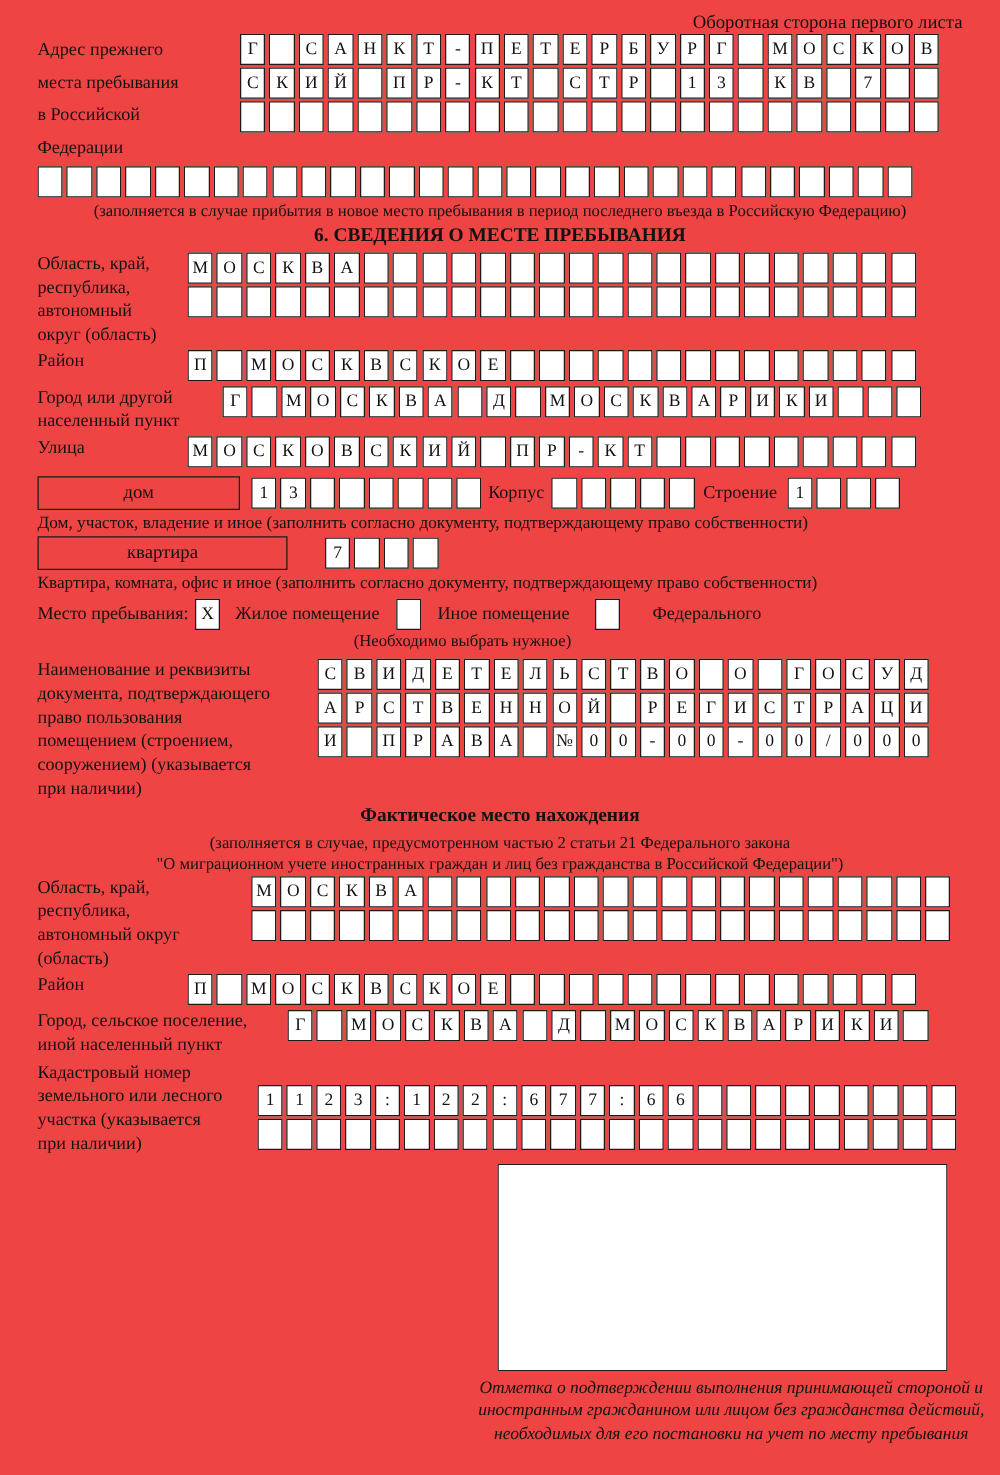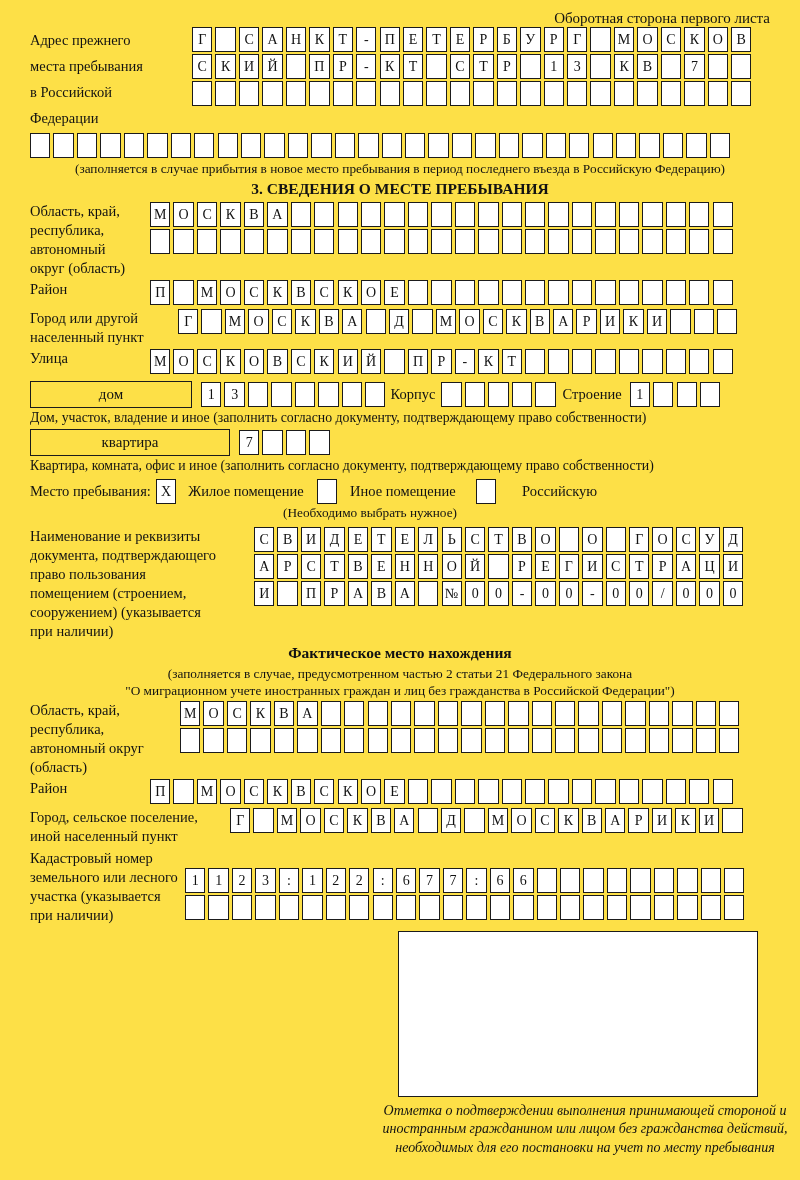--- a/index.html
+++ b/index.html
@@ -1,18 +1,18 @@
 <!DOCTYPE html>
 <html><head>
 <meta charset="utf-8">
 <style>
   html,body{margin:0;padding:0;background:#fff;}
   .page{
     position:relative;width:800px;height:1180px;box-sizing:border-box;
-    padding:10px 30px 0 30px;background:#fde047;color:#121212;
+    padding:10px 30px 0 30px;background:#ef4444;color:#121212;
     font-family:"Liberation Serif","DejaVu Serif",serif;overflow:hidden;
   }
   .corner{ text-align:right;font-size:15px;line-height:17px; }
   .field{ display:flex;margin-bottom:2px; }
   .label{
     font-size:14.5px;line-height:19px;white-space:pre-line;flex-shrink:0;
   }
   .lw120{width:120px;} .lw148{width:148px;} .lw150{width:150px;}
   .lw155{width:155px;} .lw200{width:200px;} .lw224{width:224px;}
   .rows{flex:1;min-width:0;}
@@ -33,21 +33,21 @@
   .kv-box{width:198px;margin-right:9px;}
   .mid-label{ font-size:14.5px;line-height:27px;vertical-align:top;display:inline-block; }
   .mesto-row{ display:flex;align-items:center;margin-top:5px;font-size:14.5px;white-space:nowrap; }
   .mesto-row .cell{margin-right:0;}
   .gap5{margin-left:5px;} .gap12{margin-left:12px;} .gap13{margin-left:13px;}
   .gap20{margin-left:20px;} .gap26{margin-left:26px;}
   .choose-note{ margin-left:180px;width:320px;text-align:center;font-size:13.3px;line-height:15px;margin-top:1px; }
   .offset-rows{margin-top:19px;}
   .stamp-box{ margin-left:368px;width:358px;height:164px;border:1.6px solid #1b1b1b;margin-top:6px;background:#fff; }
   .stamp-caption{ margin-left:352px;width:406px;text-align:center;font-size:14px;line-height:18.5px;margin-top:5px;font-style:italic; }
-  .mt3{margin-top:3px;} .mt4{margin-top:4px;} .mt7{margin-top:7px;}
+  .mt3{margin-top:3px;gap:21px;} .mt4{margin-top:4px;} .mt7{margin-top:7px;}
   .mt24{gap:12px;} .mb0{margin-bottom:0;}
 </style>
 </head>
 <body>
 
 <div class="page">
 
   <div class="corner">Оборотная сторона первого листа</div>
 
   <div class="field mt24">
@@ -57,21 +57,21 @@
 Федерации</div>
     <div class="rows">
       <div class="boxrow"><span class="cell">Г</span><span class="cell"></span><span class="cell">С</span><span class="cell">А</span><span class="cell">Н</span><span class="cell">К</span><span class="cell">Т</span><span class="cell">-</span><span class="cell">П</span><span class="cell">Е</span><span class="cell">Т</span><span class="cell">Е</span><span class="cell">Р</span><span class="cell">Б</span><span class="cell">У</span><span class="cell">Р</span><span class="cell">Г</span><span class="cell"></span><span class="cell">М</span><span class="cell">О</span><span class="cell">С</span><span class="cell">К</span><span class="cell">О</span><span class="cell">В</span></div>
       <div class="boxrow"><span class="cell">С</span><span class="cell">К</span><span class="cell">И</span><span class="cell">Й</span><span class="cell"></span><span class="cell">П</span><span class="cell">Р</span><span class="cell">-</span><span class="cell">К</span><span class="cell">Т</span><span class="cell"></span><span class="cell">С</span><span class="cell">Т</span><span class="cell">Р</span><span class="cell"></span><span class="cell">1</span><span class="cell">3</span><span class="cell"></span><span class="cell">К</span><span class="cell">В</span><span class="cell"></span><span class="cell">7</span><span class="cell"></span><span class="cell"></span></div>
       <div class="boxrow mb0"><span class="cell"></span><span class="cell"></span><span class="cell"></span><span class="cell"></span><span class="cell"></span><span class="cell"></span><span class="cell"></span><span class="cell"></span><span class="cell"></span><span class="cell"></span><span class="cell"></span><span class="cell"></span><span class="cell"></span><span class="cell"></span><span class="cell"></span><span class="cell"></span><span class="cell"></span><span class="cell"></span><span class="cell"></span><span class="cell"></span><span class="cell"></span><span class="cell"></span><span class="cell"></span><span class="cell"></span></div>
     </div>
   </div>
   <div class="boxrow"><span class="cell"></span><span class="cell"></span><span class="cell"></span><span class="cell"></span><span class="cell"></span><span class="cell"></span><span class="cell"></span><span class="cell"></span><span class="cell"></span><span class="cell"></span><span class="cell"></span><span class="cell"></span><span class="cell"></span><span class="cell"></span><span class="cell"></span><span class="cell"></span><span class="cell"></span><span class="cell"></span><span class="cell"></span><span class="cell"></span><span class="cell"></span><span class="cell"></span><span class="cell"></span><span class="cell"></span><span class="cell"></span><span class="cell"></span><span class="cell"></span><span class="cell"></span><span class="cell"></span><span class="cell"></span></div>
   <div class="center-note">(заполняется в случае прибытия в новое место пребывания в период последнего въезда в Российскую Федерацию)</div>
 
-  <div class="sec-title">3. СВЕДЕНИЯ О МЕСТЕ ПРЕБЫВАНИЯ</div>
+  <div class="sec-title">6. СВЕДЕНИЯ О МЕСТЕ ПРЕБЫВАНИЯ</div>
 
   <div class="field mt4">
     <div class="label lw120">Область, край,
 республика,
 автономный
 округ (область)</div>
     <div class="rows">
       <div class="boxrow"><span class="cell">М</span><span class="cell">О</span><span class="cell">С</span><span class="cell">К</span><span class="cell">В</span><span class="cell">А</span><span class="cell"></span><span class="cell"></span><span class="cell"></span><span class="cell"></span><span class="cell"></span><span class="cell"></span><span class="cell"></span><span class="cell"></span><span class="cell"></span><span class="cell"></span><span class="cell"></span><span class="cell"></span><span class="cell"></span><span class="cell"></span><span class="cell"></span><span class="cell"></span><span class="cell"></span><span class="cell"></span><span class="cell"></span></div>
       <div class="boxrow"><span class="cell"></span><span class="cell"></span><span class="cell"></span><span class="cell"></span><span class="cell"></span><span class="cell"></span><span class="cell"></span><span class="cell"></span><span class="cell"></span><span class="cell"></span><span class="cell"></span><span class="cell"></span><span class="cell"></span><span class="cell"></span><span class="cell"></span><span class="cell"></span><span class="cell"></span><span class="cell"></span><span class="cell"></span><span class="cell"></span><span class="cell"></span><span class="cell"></span><span class="cell"></span><span class="cell"></span><span class="cell"></span></div>
     </div>
@@ -115,21 +115,21 @@
   </div>
   <div style="font-size:13.8px;line-height:16px;margin-top:2px;">Квартира, комната, офис и иное (заполнить согласно документу, подтверждающему право собственности)</div>
 
   <div class="mesto-row">
     <span>Место пребывания:</span>
     <span class="cell gap5">X</span>
     <span class="gap12">Жилое помещение</span>
     <span class="cell gap13"></span>
     <span class="gap13">Иное помещение</span>
     <span class="cell gap20"></span>
-    <span class="gap26">Российскую</span>
+    <span class="gap26">Федерального</span>
   </div>
   <div class="choose-note">(Необходимо выбрать нужное)</div>
 
   <div class="field mt7">
     <div class="label lw224">Наименование и реквизиты
 документа, подтверждающего
 право пользования
 помещением (строением,
 сооружением) (указывается
 при наличии)</div>

